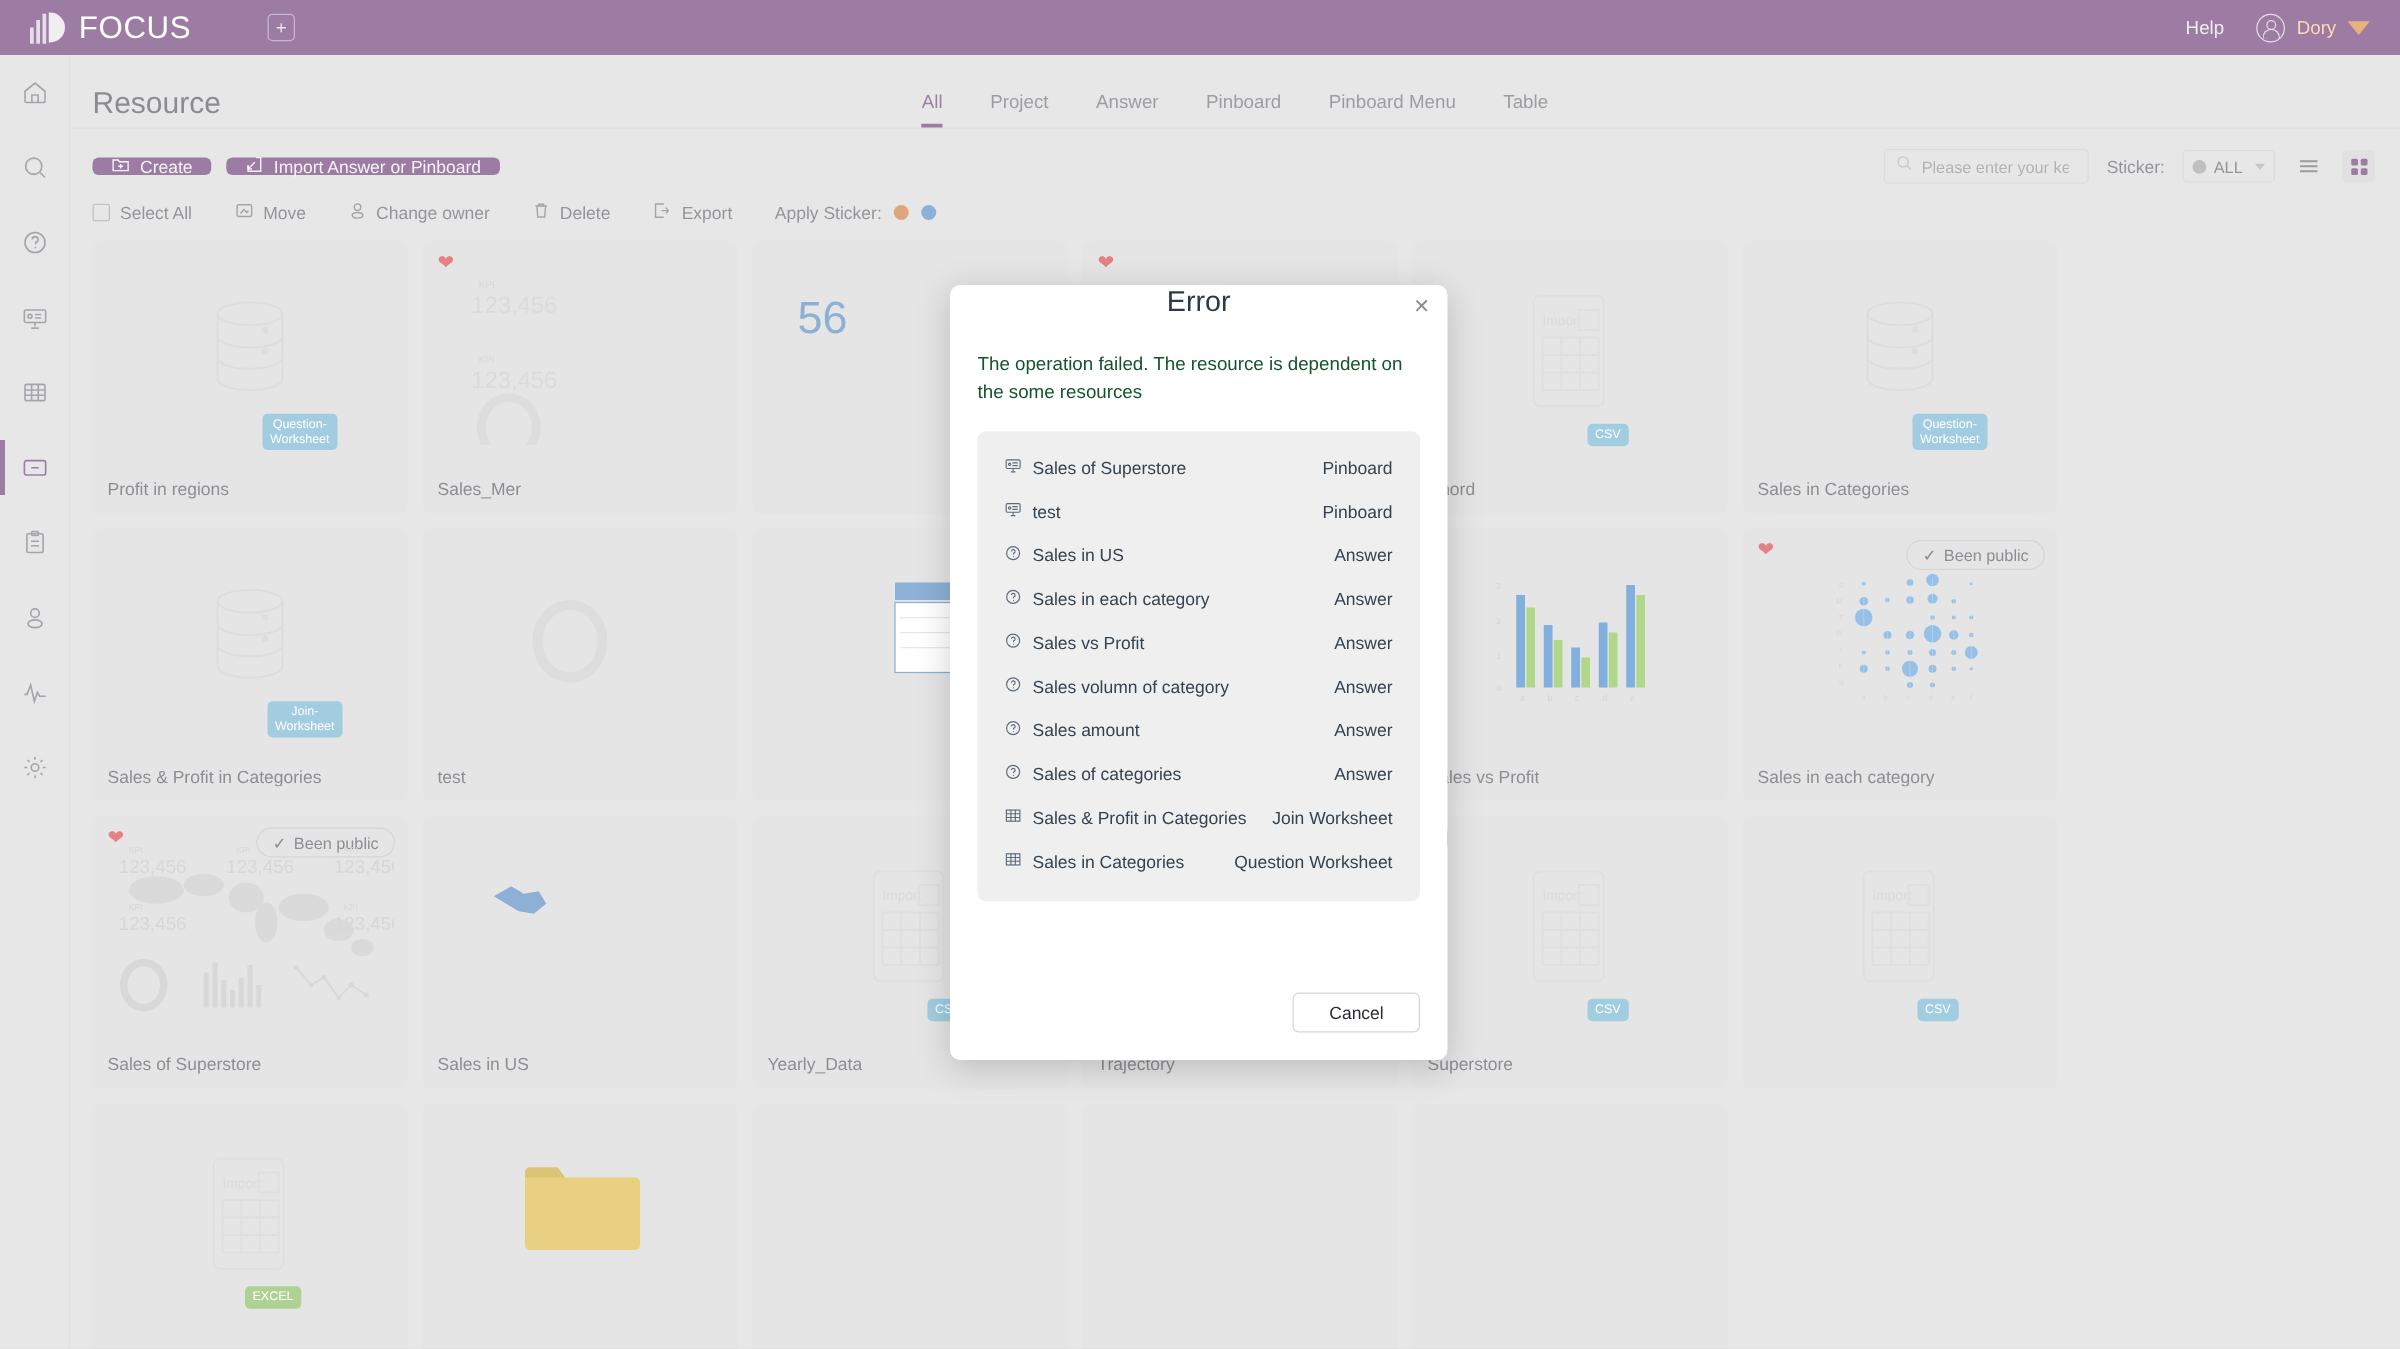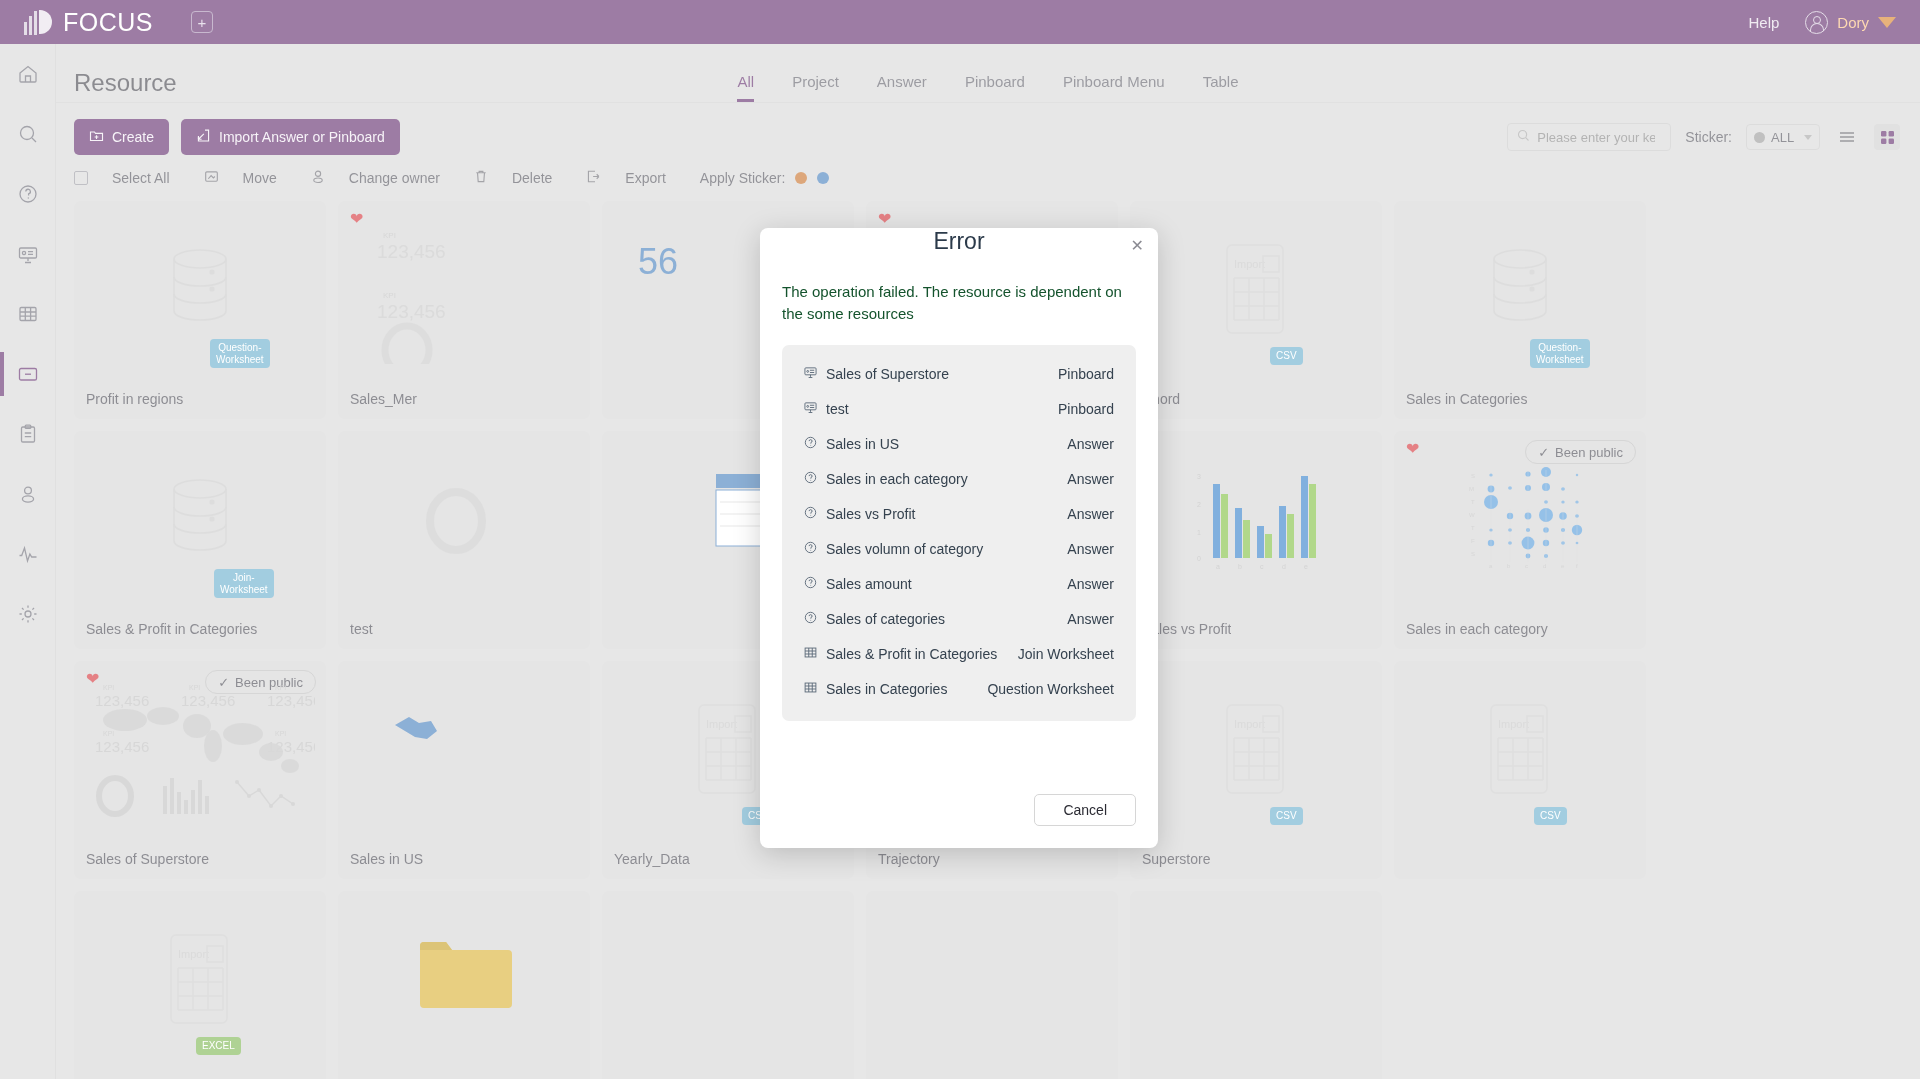--- a/index.html
+++ b/index.html
@@ -6,21 +6,21 @@
   html, body {
     width: 1920px; height: 1079px;
     font-family: "Liberation Sans", sans-serif;
     background: #d4d4d4;
     overflow: hidden;
   }
   
   .topbar {
     position: absolute; top: 0; left: 0; width: 1920px; height: 44px;
     background: #4d1259; display: flex; align-items: center;
-    padding: 0 24px; z-index: 40;
+    padding: 0 24px; z-index: 40; gap: 23px;
   }
   .logo-wrap { display: flex; align-items: center; gap: 9px; }
   .logo-mark { width: 30px; height: 26px; position: relative; }
   .logo-mark i { position: absolute; bottom: 0; width: 3px; background: #cfc3d6; display:block; }
   .logo-mark i:nth-child(1){ left:0; height: 13px;}
   .logo-mark i:nth-child(2){ left:5px; height: 19px;}
   .logo-mark i:nth-child(3){ left:10px; height: 24px;}
   .logo-half { position:absolute; left:15px; top:1px; width:13px; height:24px;
     background:#e6dfea; border-radius: 0 13px 13px 0; }
   .logo-text { color:#fff; font-size: 25px; letter-spacing: .5px; font-weight:400; }
@@ -62,40 +62,40 @@
     gap: 38px; }
   .tab { font-size:15px; color:#4c4c57; padding-bottom:12px; position:relative; }
   .tab.active { color:#4d1259; }
   .tab.active::after { content:''; position:absolute; left:0; right:0; bottom:0;
     height:3px; background:#4d1259; }
   .head-rule { height:1px; background:#c8c8c8; margin:0 0 0 0; }
 
   
   .toolbar { display:flex; align-items:center; padding: 16px 20px 0 18px; position:relative;}
   .btn-primary { background:#4d1259; color:#f0e9f3; border:none; border-radius:5px;
-    height:36px; padding:0 15px; font-size:14px; display:flex; align-items:center; gap:8px;
+    height:14px; padding:0 15px; font-size:14px; display:flex; align-items:center; gap:8px;
     font-family:inherit; cursor:pointer; }
   .btn-primary + .btn-primary { margin-left:12px; }
   .search-area { margin-left:auto; display:flex; align-items:center; gap:14px; }
   .search-box { width:164px; height:28px; border:1px solid #c0c0c0; border-radius:4px;
     display:flex; align-items:center; gap:7px; padding:0 9px; background:transparent; }
   .search-box input { border:none; background:transparent; outline:none; font-size:13px;
     color:#8a8a8a; font-family:inherit; width:118px; }
   .sticker-lbl { font-size:14px; color:#3b3b45; }
   .sticker-sel { width:74px; height:26px; border:1px solid #c0c0c0; border-radius:4px;
     display:flex; align-items:center; gap:6px; padding:0 7px; font-size:13px; color:#3b3b45;}
   .dot { width:11px; height:11px; border-radius:50%; background:#8c8c8c; flex:none;}
   .caret { margin-left:auto; width:0;height:0;border-left:4px solid transparent;
     border-right:4px solid transparent;border-top:5px solid #9a9a9a;}
   .view-btn { width:26px;height:26px;display:flex;align-items:center;justify-content:center;
     border-radius:4px; }
   .view-btn.sel { background:#c8c8c8; }
 
   .actionbar { display:flex; align-items:center; gap:34px; padding: 14px 20px 0 18px; }
-  .act { display:flex; align-items:center; gap:24px; font-size:14px; color:#3b3b45; }
+  .act { display:flex; align-items:center; gap:8px; font-size:14px; color:#3b3b45; }
   .cbox { width:14px;height:14px;border:1.4px solid #8d8d95;border-radius:2px; }
   .st-dot { width:12px;height:12px;border-radius:50%; }
 
   
   .grid { display:grid; grid-template-columns: repeat(6, 252px); gap: 12px;
     padding: 14px 0 0 18px; }
   .card { width:252px; height:218px; background:#cfcfcf; border-radius:7px;
     position:relative; overflow:hidden; }
   .card .thumb { position:absolute; inset:0 0 42px 0; display:flex;
     align-items:center; justify-content:center; }

